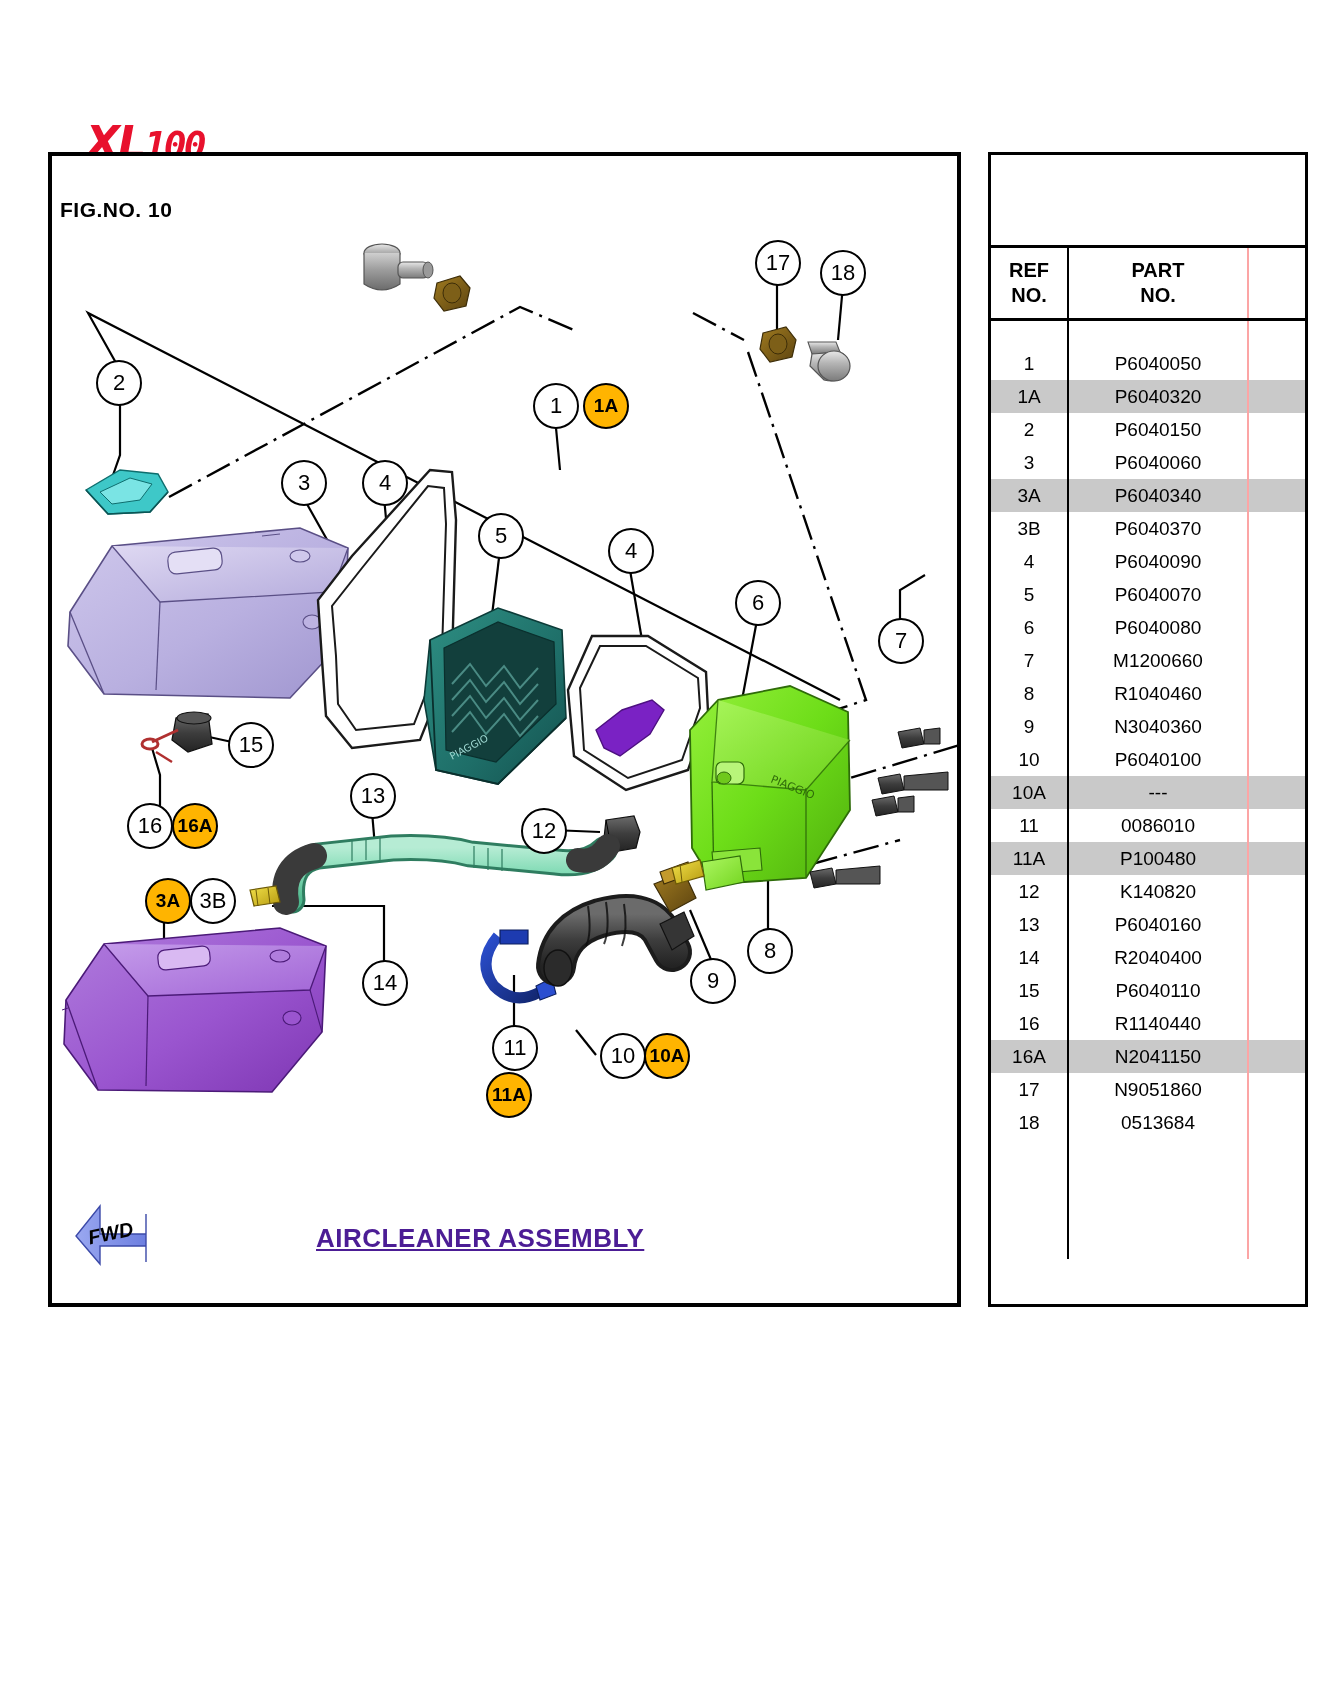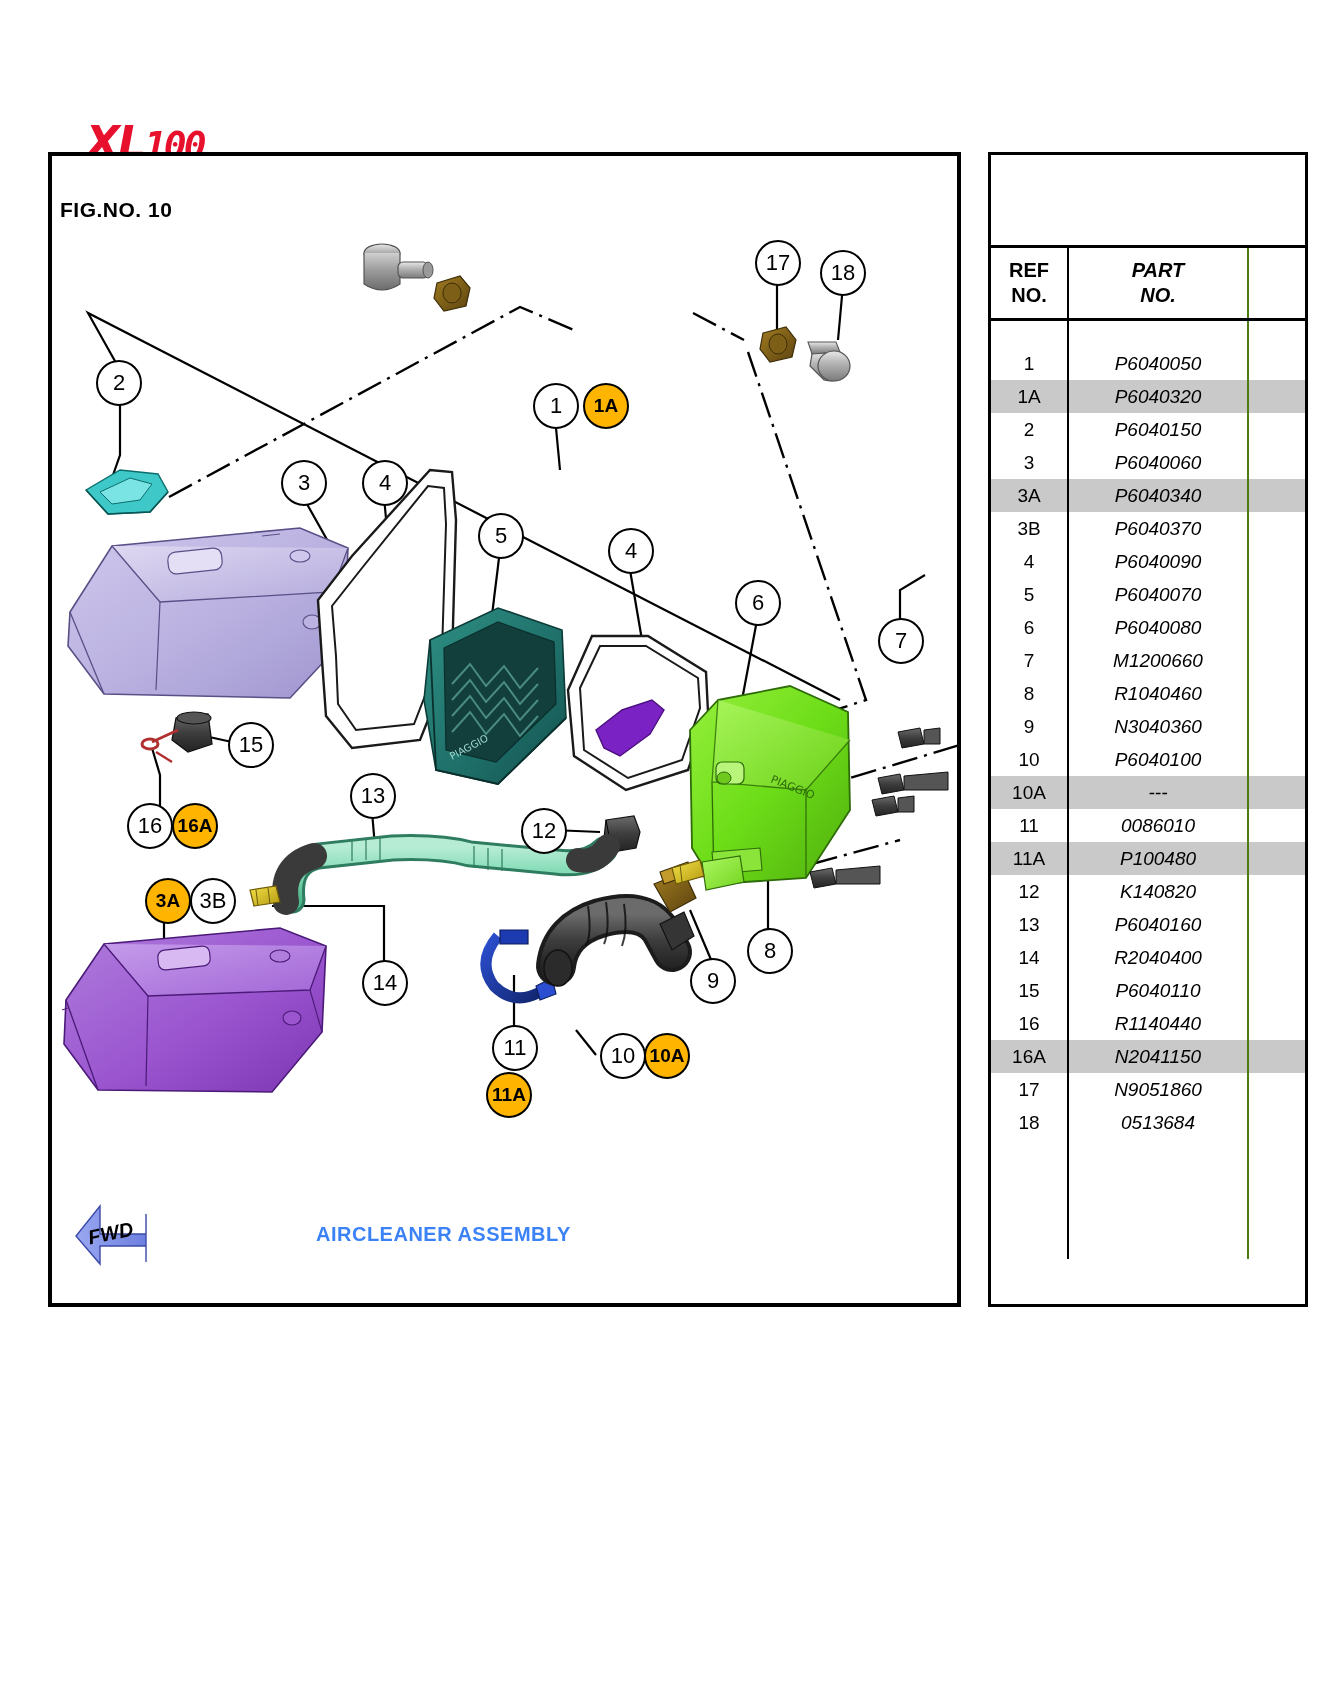--- a/index.html
+++ b/index.html
@@ -71,24 +71,25 @@
     font-size: 21px;
     font-weight: bold;
     color: #000;
     letter-spacing: 0.5px;
     margin-top: 12px;
   }
   .assembly-title {
     position: absolute;
     left: 316px;
     top: 1223px;
-    font-size: 20px;
+    font-size: 26px;
     font-weight: bold;
     letter-spacing: 0.5px;
-    color: #3b82f6;
+    color: #4c1d95;
+    text-decoration: underline;
   }
 
   
   .table-frame {
     position: absolute;
     left: 988px;
     top: 152px;
     width: 320px;
     height: 1155px;
     border: 3px solid #000;
@@ -123,21 +124,21 @@
   .tbl th {
     font-weight: bold;
     font-size: 20px;
     line-height: 25px;
     height: 70px;
     vertical-align: middle;
     border-bottom: 3px solid #000;
     margin-top: 6px;
   }
   .tbl td.refcell, .tbl th.refcell { border-right: 2px solid #000; }
-  .tbl td.partcell, .tbl th.partcell { border-right: 2px solid #4d7c0f; font-style: italic; }
+  .tbl td.partcell, .tbl th.partcell { border-right: 2px solid #fca5a5; }
   .tbl tr.spacer td { height: 26px; }
   .tbl tr.hl td { background: #c9c9c9; }
   .tbl tr.tail td { height: 30px; }
 
   
   .bub {
     position: absolute;
     width: 46px;
     height: 46px;
     border-radius: 50%;

